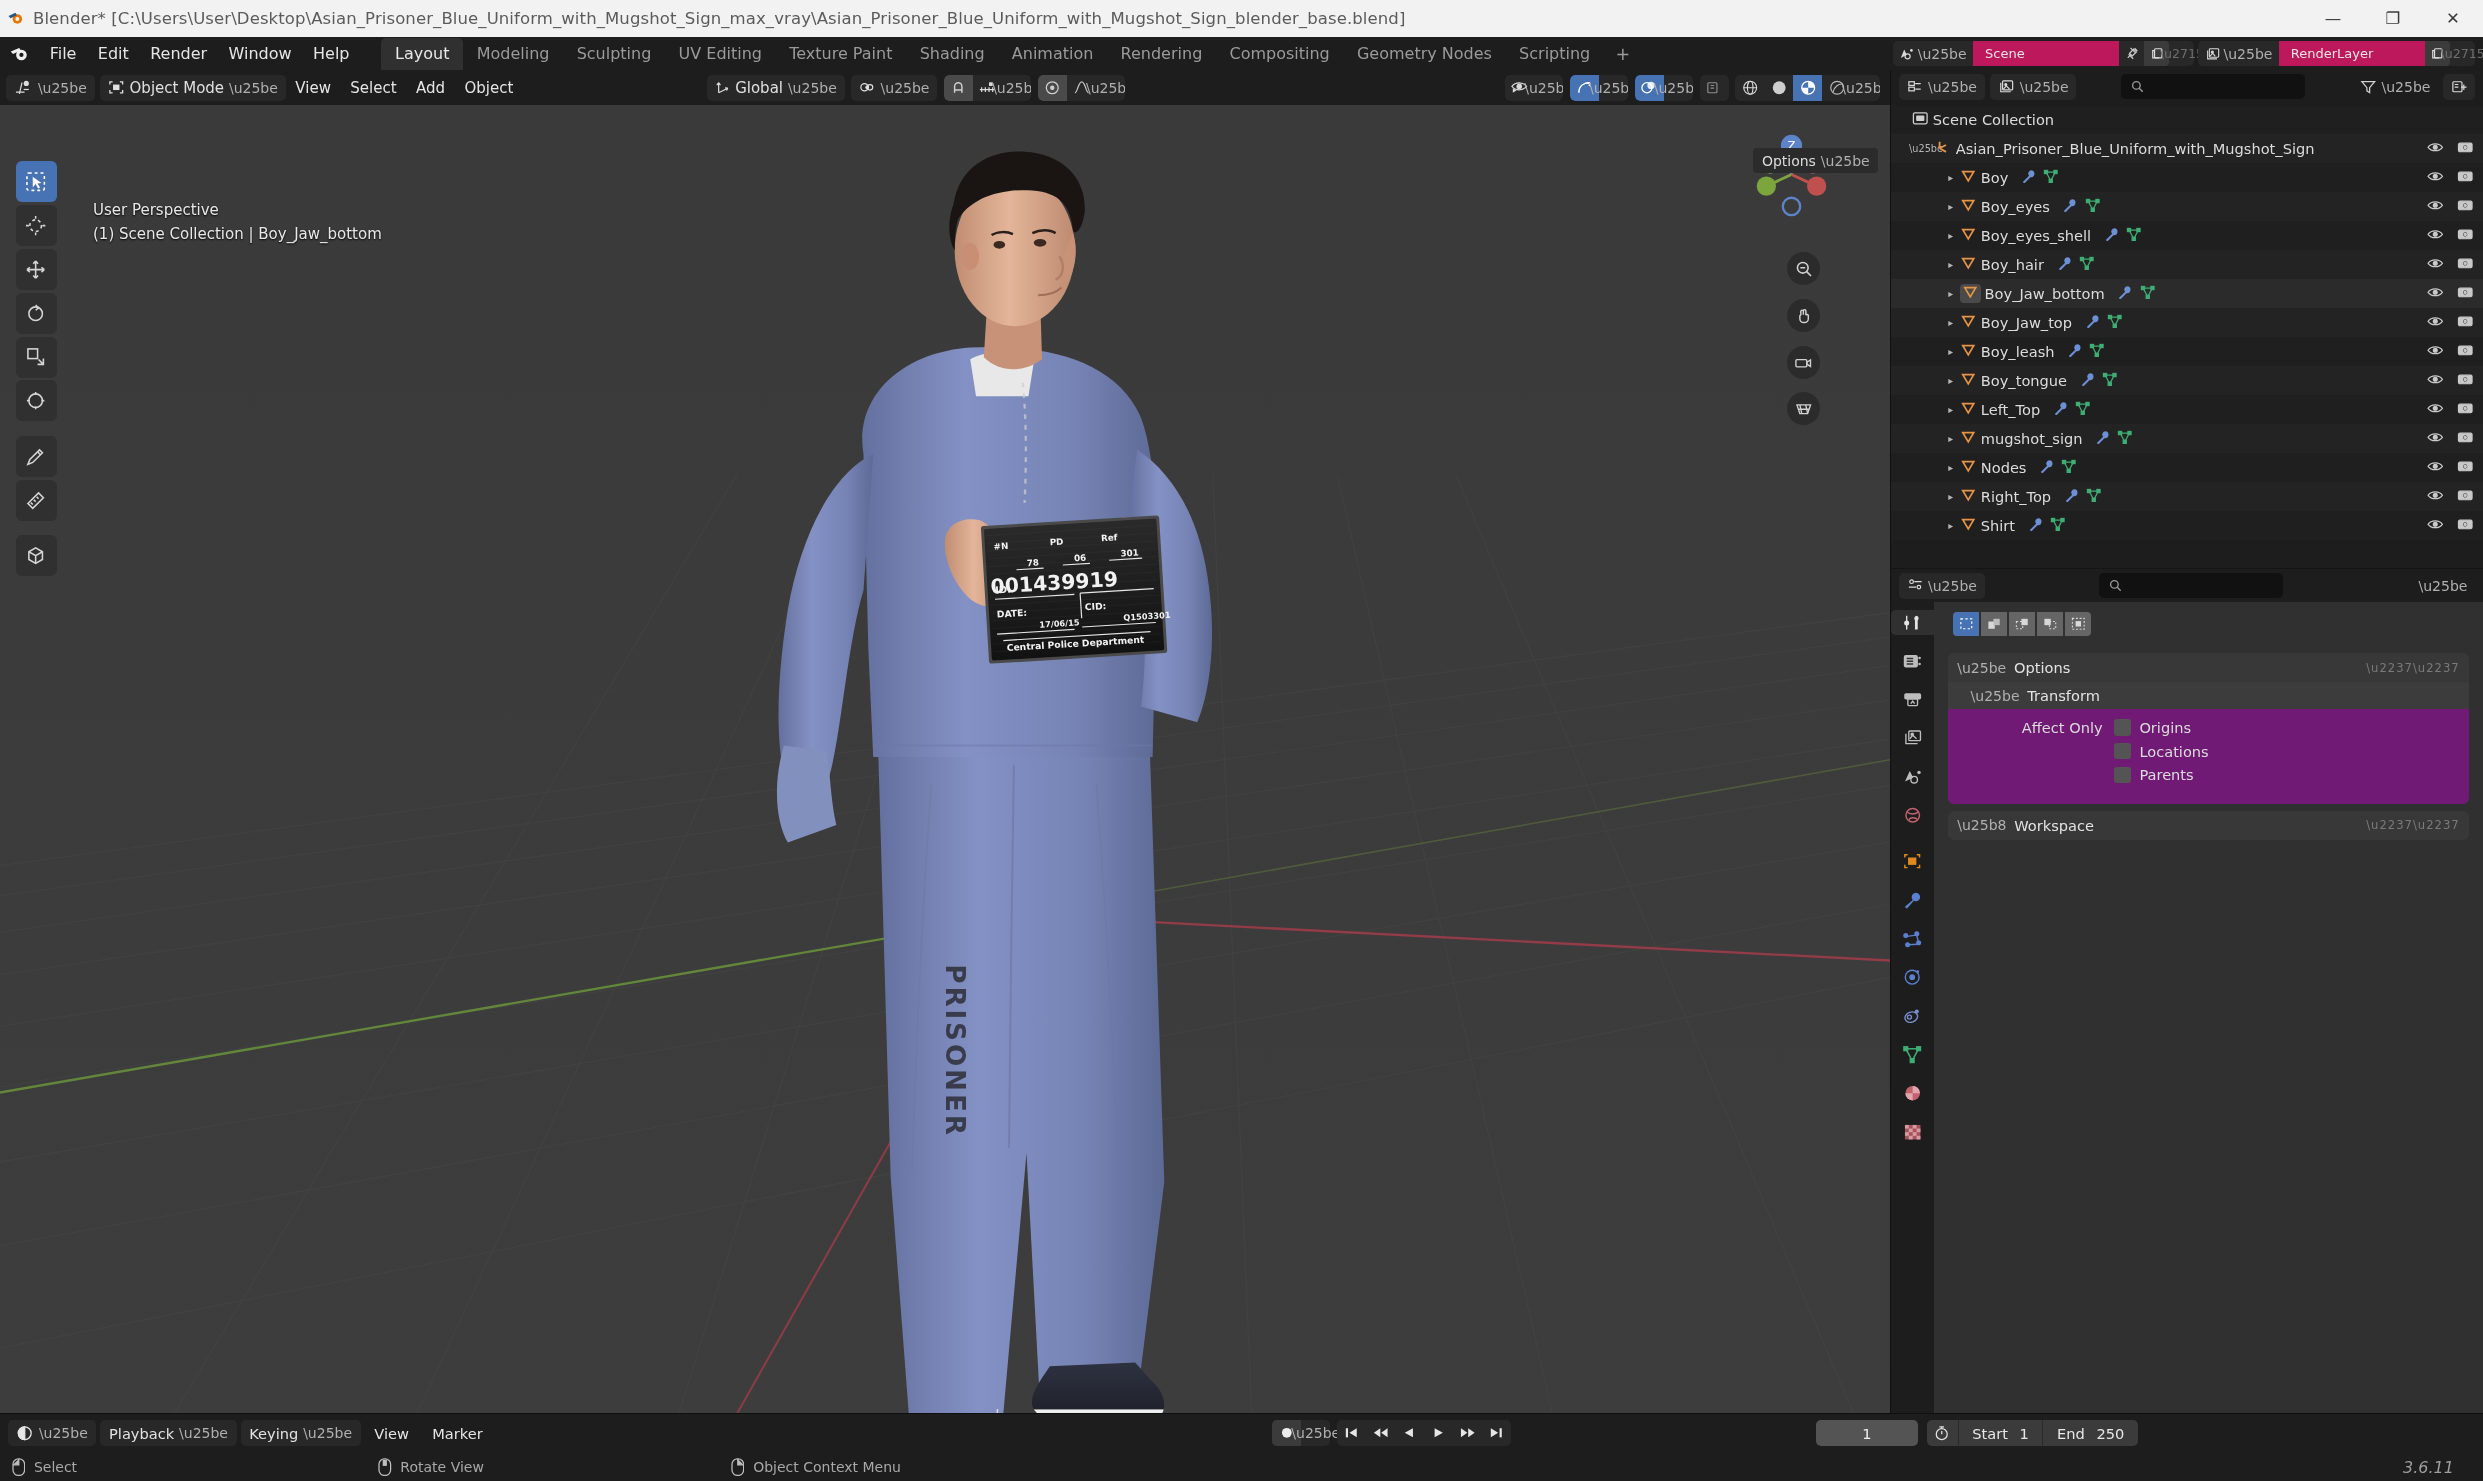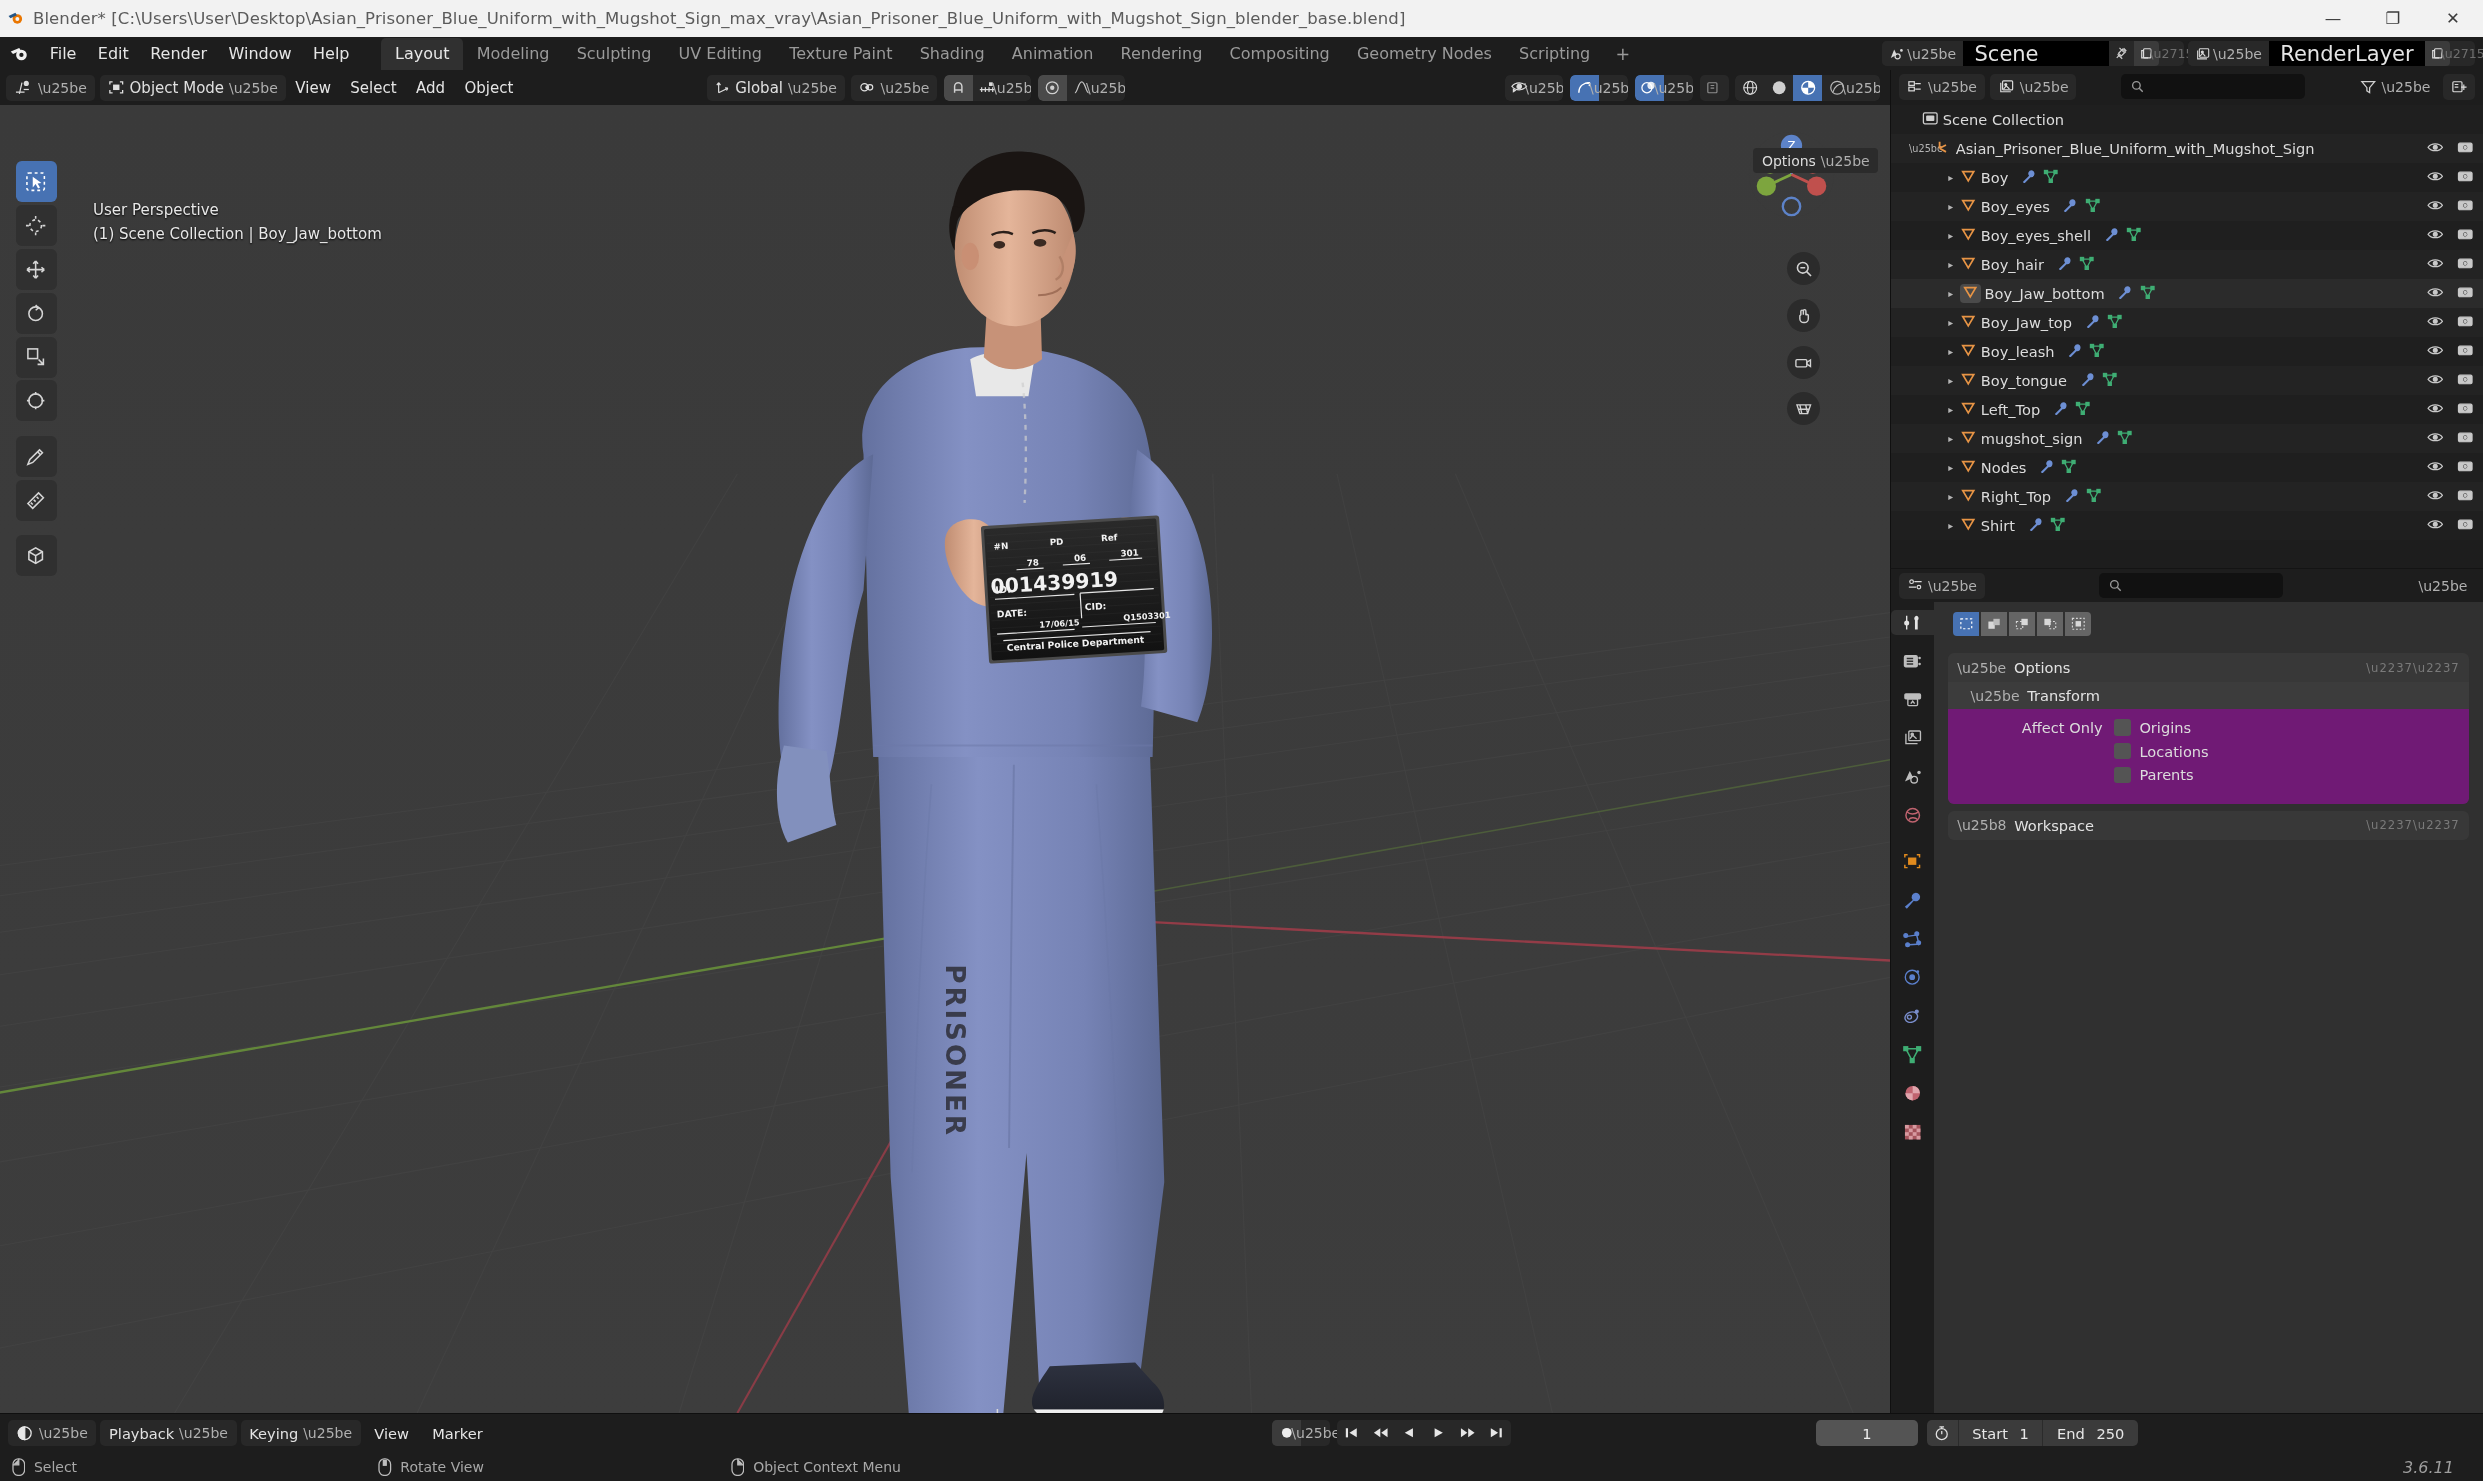--- a/index.html
+++ b/index.html
@@ -42,22 +42,22 @@
   .ws-tab.active { background: #303030; color: #e8e8e8; }
   .ws-plus { color: #9a9a9a; font-size: 17.5px; padding: 0 11.6px; }
   .topbar-right { margin-left: auto; display: flex; align-items: center; padding-right: 7.8px; gap: 3.9px; }
 
   .ctrl-grp { display: flex; align-items: center; background: #282828; border-radius: 4.9px; height: 25px; }
   .ctrl-icon-btn {
     display: flex; align-items: center; gap: 2.9px; padding: 0 6.8px; height: 25px;
     background: #282828; border-radius: 4.9px 0 0 4.9px; color: #d2d2d2; font-size: 11.6px;
   }
   .ctrl-name {
-    background: #000000; height: 25px; display: flex; align-items: center; padding: 0 11.6px;
-    color: #e5e5e5; font-size: 21px; min-width: 146px;
+    background: #be185d; height: 25px; display: flex; align-items: center; padding: 0 11.6px;
+    color: #e5e5e5; font-size: 13px; min-width: 146px;
   }
   .ctrl-mini { width: 25px; height: 25px; display: flex; align-items: center; justify-content: center;
                color: #d6d6d6; font-size: 12.6px; }
   .ctrl-mini.dim { color: #6e6e6e; }
   .ctrl-mini.boxed { background: #3b3b3b; border-radius: 0 3.9px 3.9px 0; }
 
   
   .viewport {
     position: absolute; top: 70px; left: 0; width: 1890px; height: 1343px;
     background: #1d1d1d;
@@ -116,21 +116,21 @@
     background: #1d1d1d; border-left: 1px solid #101010;
   }
   .out-header { height: 33px; display: flex; align-items: center; padding: 0 7.8px; gap: 5.8px;
                 background: #1d1d1d; }
   .search-box {
     background: #111; border-radius: 4.9px; height: 25px; flex: 1; display: flex;
     align-items: center; padding: 0 9.7px; color: #8a8a8a; font-size: 13.6px; gap: 5.8px;
     max-width: 184px; margin-left: 39px;
   }
   .out-tree { padding-top: 1.9px; font-size: 14.6px; color: #dcdcdc; }
-  .out-row { display: flex; align-items: center; height: 29px; padding-left: 12px; position: relative; }
+  .out-row { display: flex; align-items: center; height: 29px; padding-left: 2px; position: relative; }
   .out-row:nth-child(odd) { background: #1f1f1f; }
   .out-row:nth-child(even) { background: #232323; }
   .out-row.sel-row { background: #2b2b2b; }
   .out-tri { width: 19.4px; color: #b5b5b5; font-size: 9.7px; display:flex; justify-content:center; }
   .out-label { margin-left: 3.9px; white-space: nowrap; }
   .out-icons { display: flex; gap: 6.8px; margin-left: 12.6px; align-items: center; }
   .out-right { position: absolute; right: 9.7px; display: flex; gap: 13.6px; align-items: center; color: #c9c9c9; }
   .indent1 { padding-left: 25px; }
   .indent2 { padding-left: 50px; }
   .mesh-hl { background: #4a4a4a; border-radius: 3.9px; padding: 1px 1.9px; }

